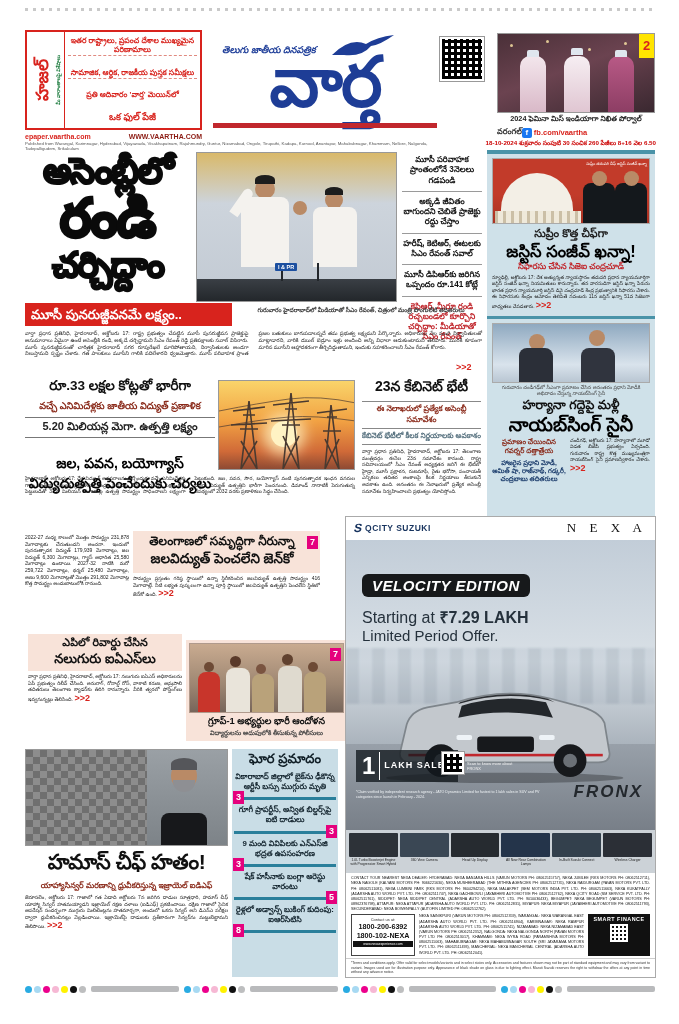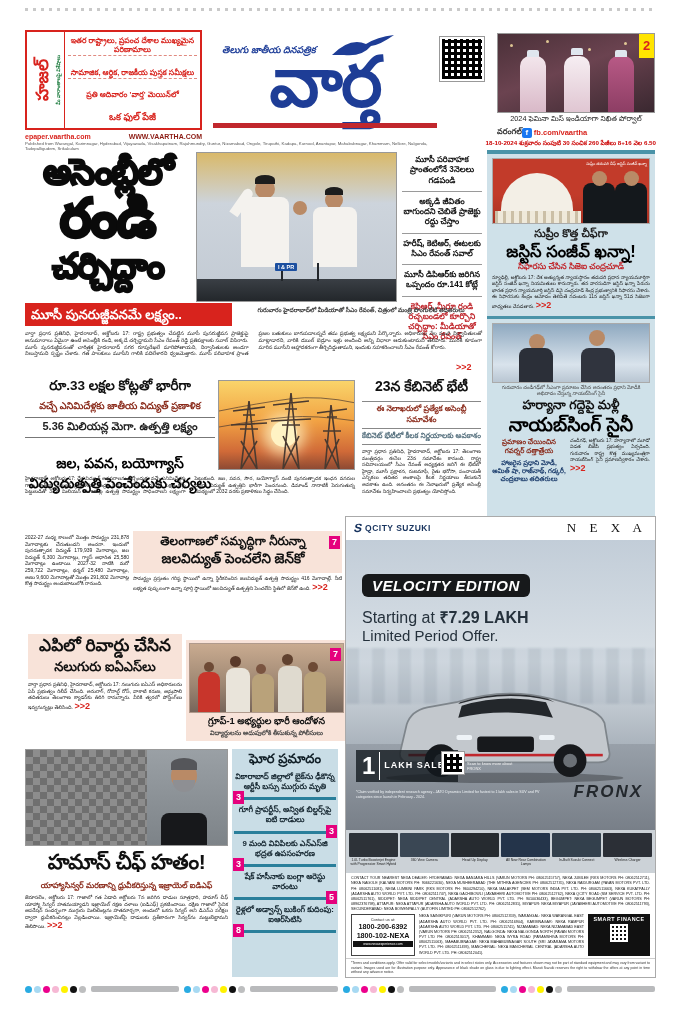--- a/index.html
+++ b/index.html
@@ -42,34 +42,34 @@
                      repeating-linear-gradient(90deg,#000 0 3px,#fff 3px 6px); }
   .qr-main { left:440px; top:37px; }
 
   .photonews { left:497px; top:33px; width:158px; }
   .pn-photo { position:relative; height:80px; border:1px solid #999; overflow:hidden;
     background:linear-gradient(160deg,#4a3038 0%,#6b4350 45%,#3a2830 100%); }
   .spark { position:absolute; width:3px; height:3px; border-radius:50%; background:#ffe9a8; opacity:.8; }
   .winner { position:absolute; bottom:0; width:26px; height:56px; border-radius:10px 10px 0 0; }
   .crown { position:absolute; width:12px; height:7px; background:#dfe6ee; border-radius:2px 2px 0 0; }
   .pn-badge { position:absolute; right:0; top:0; width:15px; height:24px; background:#ffe400; color:#d8231d; font-size:13px; font-weight:900; text-align:center; line-height:24px; }
-  .pn-caption { font-size:7.3px; font-weight:400; color:#222; text-align:center; padding:1px 0; }
+  .pn-caption { font-size:7.3px; font-weight:700; color:#222; text-align:center; padding:1px 0; }
   .pn-bottom { display:flex; align-items:center; padding-top:1px; }
   .pn-edition { font-size:8px; font-weight:800; color:#333; }
   .pn-fb { display:flex; align-items:center; gap:2px; }
   .fb-ic { width:10px; height:10px; background:#1877f2; color:#fff; font-size:8px; font-weight:900; text-align:center; line-height:10px; border-radius:2px; }
   .pn-fbtxt { font-size:7.5px; font-weight:900; color:#d8231d; }
 
   .published { left:25px; top:141px; width:430px; font-size:4.3px; color:#555; }
   .dateline { left:468px; top:139px; width:188px; font-size:6.2px; font-weight:800; color:#cc0000; text-align:right; }
 
   
   .lead-head { left:22px; top:152px; width:172px; text-align:center; }
   .outl { color:#fff; font-weight:900; -webkit-text-stroke:2.2px #0a0a0a; text-shadow:0 0 1px #000; }
-  .lh12 { font-size:35px; line-height:1.12; letter-spacing:-1px; }
+  .lh12 { font-size:35px; line-height:1.12; letter-spacing:-1px;font-family:Liberation Serif, serif; }
   .lh3 { font-size:52px; line-height:1.05; -webkit-text-stroke:3.5px #0a0a0a; }
   .lead-photo { left:196px; top:152px; width:201px; height:150px; border:1px solid #999; overflow:hidden;
     background:linear-gradient(180deg,#d9b96a 0%,#cdd4dc 34%,#c2cad3 100%); }
   .person { position:absolute; border-radius:8px 8px 0 0; background:#f4f2ee; }
   .head { position:absolute; border-radius:50%; background:#b98a66; }
   .hair { position:absolute; border-radius:50% 50% 0 0; background:#1d1d1d; }
   .mic-tag { position:absolute; background:#1d50a0; color:#fff; font-size:5.5px; font-weight:bold; padding:1px 3px; border-radius:1px; }
   .table { position:absolute; bottom:0; left:0; right:0; height:22px; background:linear-gradient(#3a3f45,#23272b); }
   .micline { position:absolute; width:2px; height:18px; background:#23272b; }
 
@@ -116,37 +116,37 @@
   .power-sub1 { font-size:9.6px; font-weight:800; color:#8a2a1a; margin-top:3px; }
   .power-sub2 { font-size:11px; font-weight:800; color:#222; border-top:1px solid #777; border-bottom:1px solid #777; padding:2px 0; margin-top:3px; }
   .power-sub3 { font-size:14px; font-weight:900; color:#000; margin-top:17px; }
   .power-photo { left:218px; top:380px; width:137px; height:90px; border:1px solid #999; overflow:hidden;
     background:linear-gradient(180deg,#f9d46a 0%,#f2a243 45%,#d06a38 80%,#8e4a33 100%); }
   .sun { position:absolute; left:52px; top:40px; width:26px; height:26px; border-radius:50%; background:#fff3c4; box-shadow:0 0 14px 8px rgba(255,240,190,.8); }
   .power-body1 { left:25px; top:475px; width:330px; height:55px; column-count:2; column-gap:9px; }
   .power-body2 { left:25px; top:534px; width:104px; height:112px; }
   .bt { font-size:5px; line-height:1.32; color:#1a1a1a; text-align:justify; }
 
-  .genco { left:133px; top:531px; width:209px; }
+  .genco { left:133px; top:531px; width:187px; }
   .genco-head { position:relative; background:#f8e3d9; padding:3px 12px 3px 3px; }
   .genco-h1 { font-size:12px; font-weight:900; text-align:center; }
   .genco-h2 { font-size:13.5px; font-weight:900; text-align:center; }
   .pbadge { width:11px; height:13px; background:#e5017d; color:#fff; font-size:9px; font-weight:900; text-align:center; line-height:13px; }
   .genco-badge { position:absolute; right:2px; top:5px; }
   .genco-body { margin-top:2px; position:relative; }
 
   .cabinet { left:362px; top:378px; width:119px; }
   .cab-headline { font-size:14px; font-weight:900; text-align:center; }
   .cab-p1 { font-size:7.8px; font-weight:800; color:#8a2a1a; text-align:center; border-top:1px solid #888; border-bottom:1px solid #888; padding:2px 0; margin-top:3px; }
   .cab-p2 { font-size:7.4px; font-weight:800; color:#55707e; text-align:center; border-bottom:1px solid #888; padding:2px 0; }
   .cab-body { margin-top:3px; }
 
   .ias { left:28px; top:634px; width:154px; }
   .ias-head { background:#f8e3d9; padding:2px; }
-  .ias-h1 { font-size:17px; font-weight:900; text-align:center; }
+  .ias-h1 { font-size:11px; font-weight:900; text-align:center; }
   .ias-h2 { font-size:13px; font-weight:900; text-align:center; }
   .ias-body { margin-top:2px; position:relative; }
 
   .group1 { left:186px; top:640px; width:161px; background:#f8e3d9; padding:3px; }
   .g1-photo { position:relative; height:70px; overflow:hidden; border:1px solid #b09a8c;
     background:linear-gradient(180deg,#c9ab90 0%,#9d8672 60%,#77655a 100%); }
   .crowdhead { position:absolute; border-radius:50%; }
   .g1-badge { position:absolute; right:2px; top:4px; }
   .g1-caption { font-size:9.4px; font-weight:900; text-align:center; margin-top:2px; }
   .g1-sub { font-size:6.4px; font-weight:800; color:#444; text-align:center; }
@@ -346,21 +346,21 @@
       </div>
       <div class="saini-body smallbody">
         <span>చండీగఢ్, అక్టోబరు 17: హర్యానాలో మూడో విడత బీజేపీ ప్రభుత్వం ఏర్పడింది. గురువారం రాష్ట్ర కొత్త ముఖ్యమంత్రిగా నాయబ్‌సింగ్ సైనీ ప్రమాణస్వీకారం చేశారు.</span> <span class="jump">&gt;&gt;2</span>
       </div>
     </div>
   </div>
 
   <div class="abs power-head">
     <div class="power-kicker">రూ.33 లక్షల కోట్లతో భారీగా</div>
     <div class="power-sub1">వచ్చే ఎనిమిదేళ్లకు జాతీయ విద్యుత్ ప్రణాళిక</div>
-    <div class="power-sub2">5.36 మిలియన్ల మెగా. ఉత్పత్తి లక్ష్యం</div>
+    <div class="power-sub2">5.20 మిలియన్ల మెగా. ఉత్పత్తి లక్ష్యం</div>
     <div class="power-sub3">జల, పవన, బయోగ్యాస్ విద్యుదుత్పత్తి పెంచేందుకు చర్యలు</div>
   </div>
   <div class="abs power-photo">
     <div class="sun"></div>
     <svg width="137" height="90" style="position:absolute;left:0;top:0">
       <g stroke="#4a3a30" stroke-width="1.6" fill="none">
         <path d="M22,88 L30,20 L38,88 M22,88 L38,60 M38,88 L22,60 M24,34 L36,34 M21,48 L39,48 M14,30 L46,26 M12,44 L48,42"></path>
         <path d="M64,88 L72,12 L80,88 M64,88 L80,55 M80,88 L64,55 M66,28 L78,28 M63,44 L81,44 M54,24 L90,20 M52,40 L92,38"></path>
         <path d="M106,88 L112,24 L120,88 M106,88 L120,58 M120,88 L106,58 M108,36 L118,36 M104,50 L122,50 M98,32 L128,28"></path>
         <path d="M0,30 Q40,22 70,18 T137,22" stroke-width=".7"></path>

